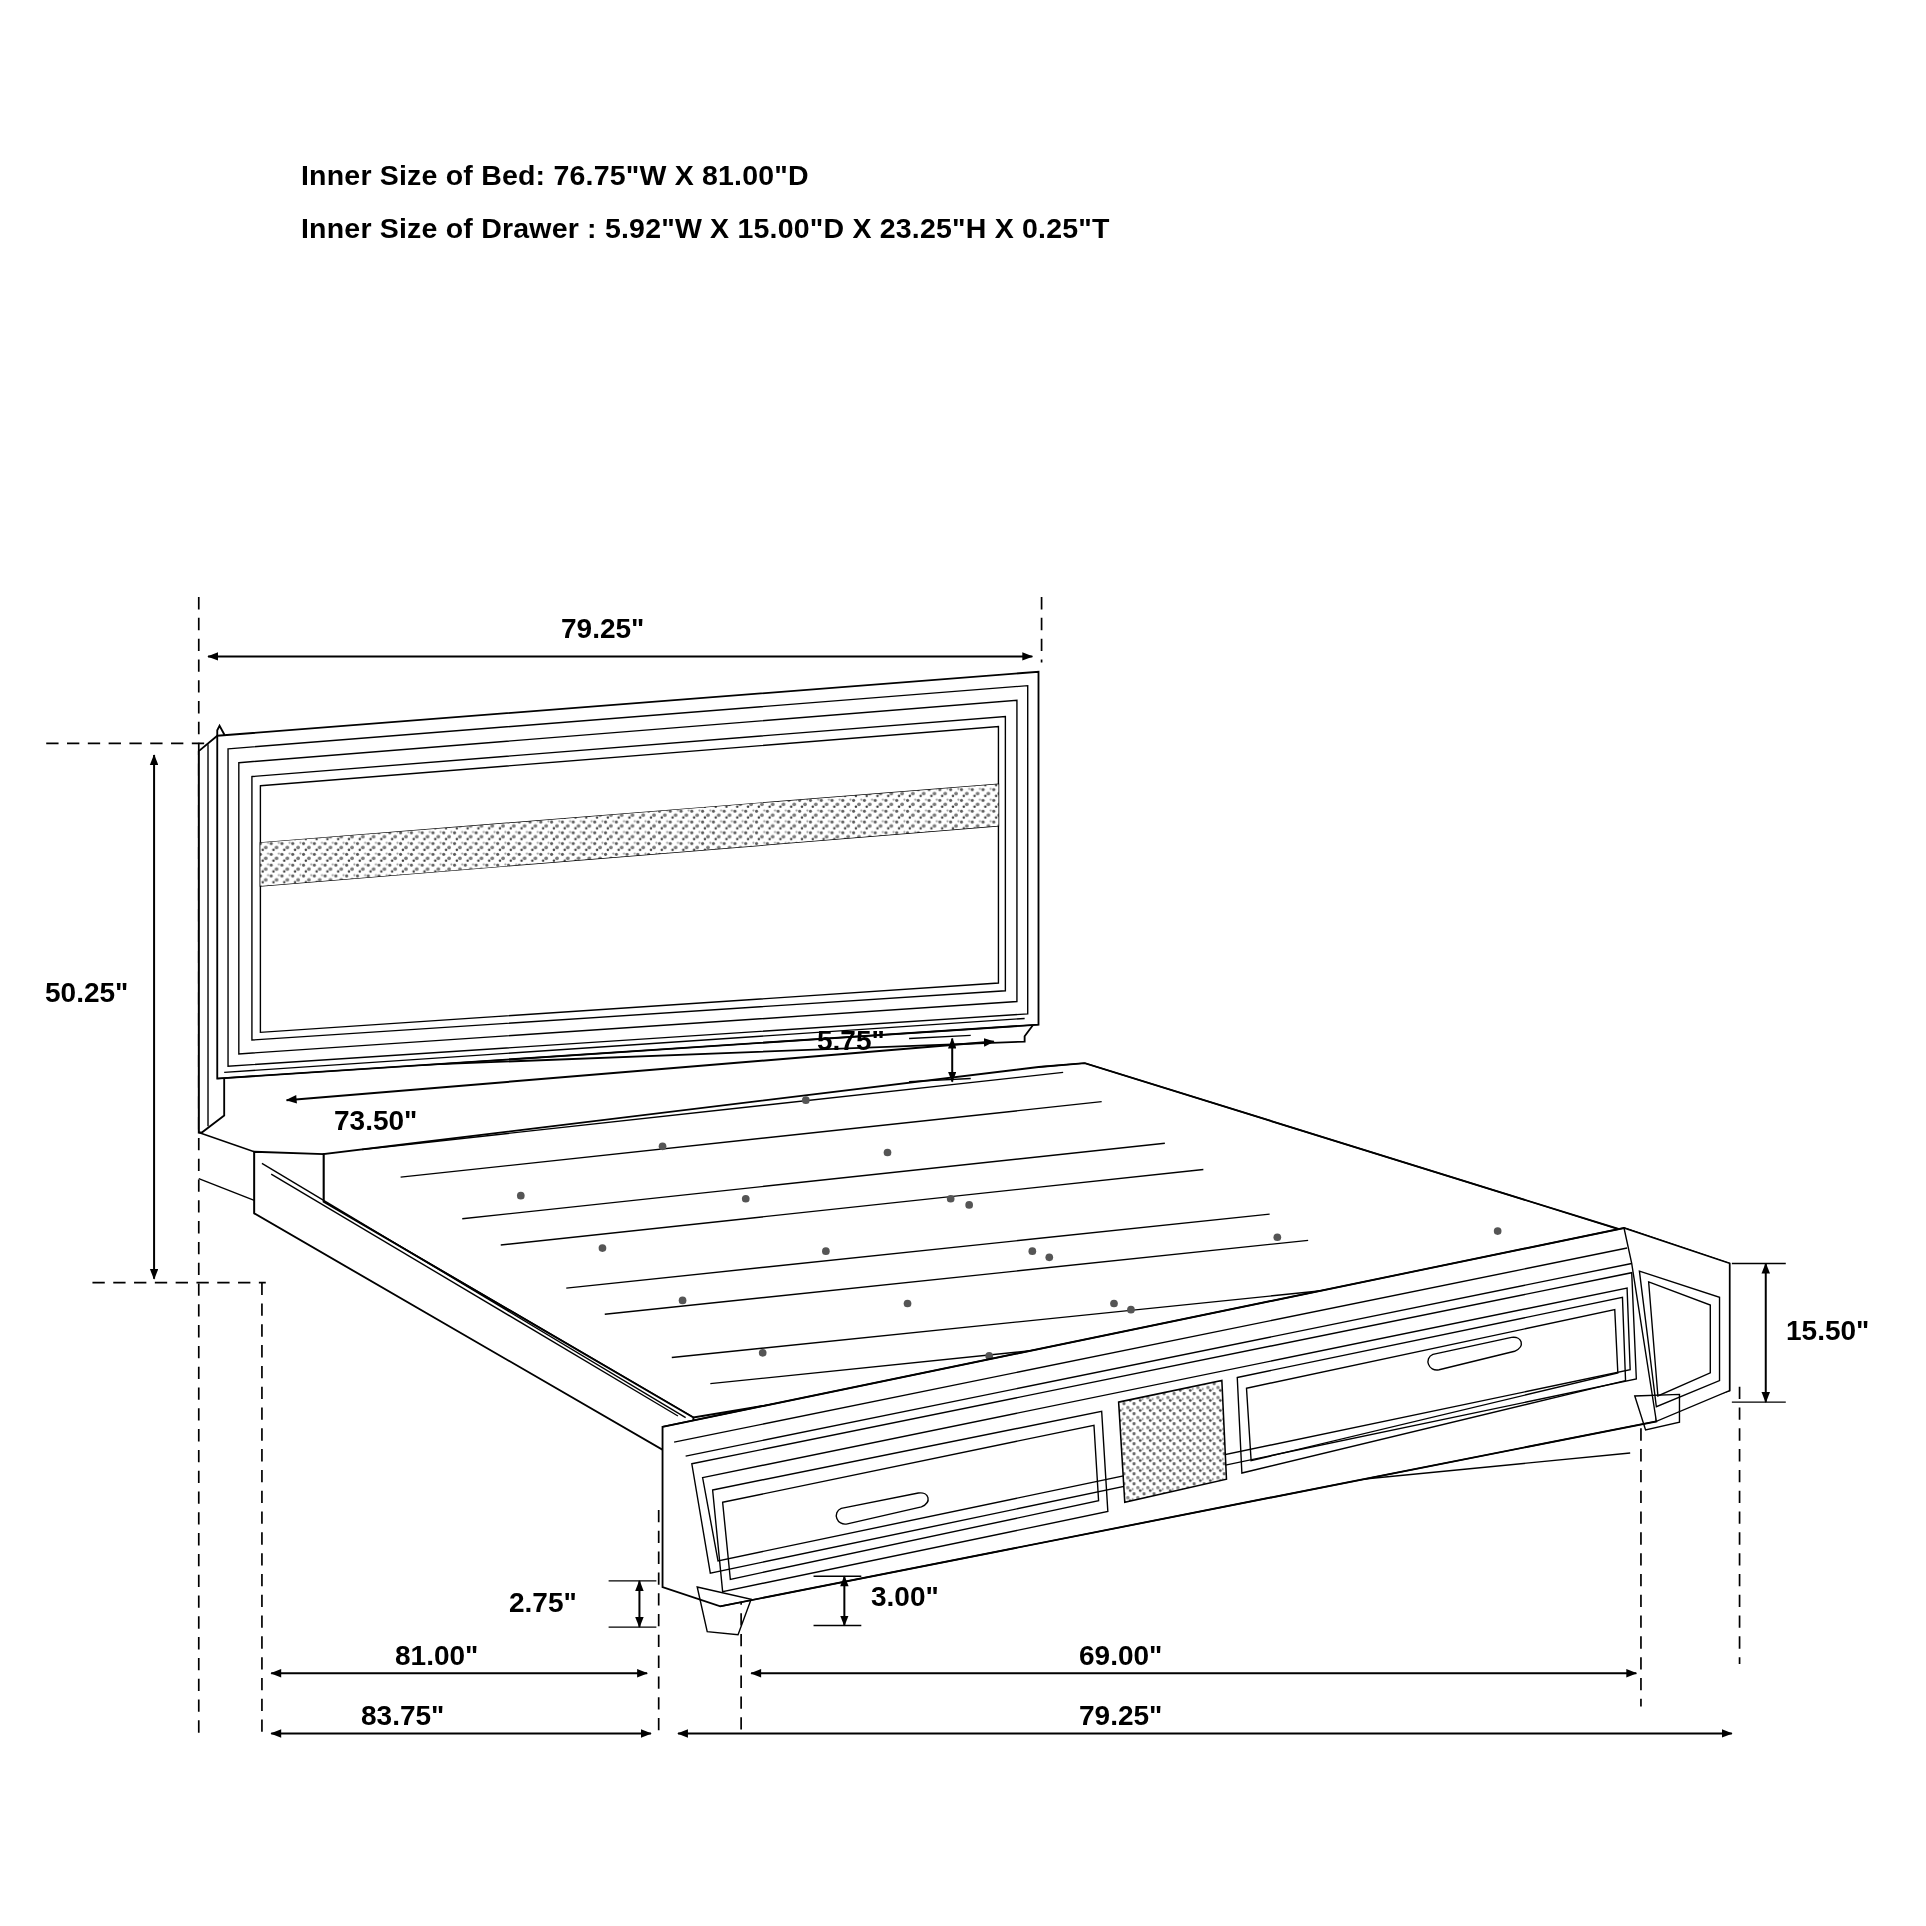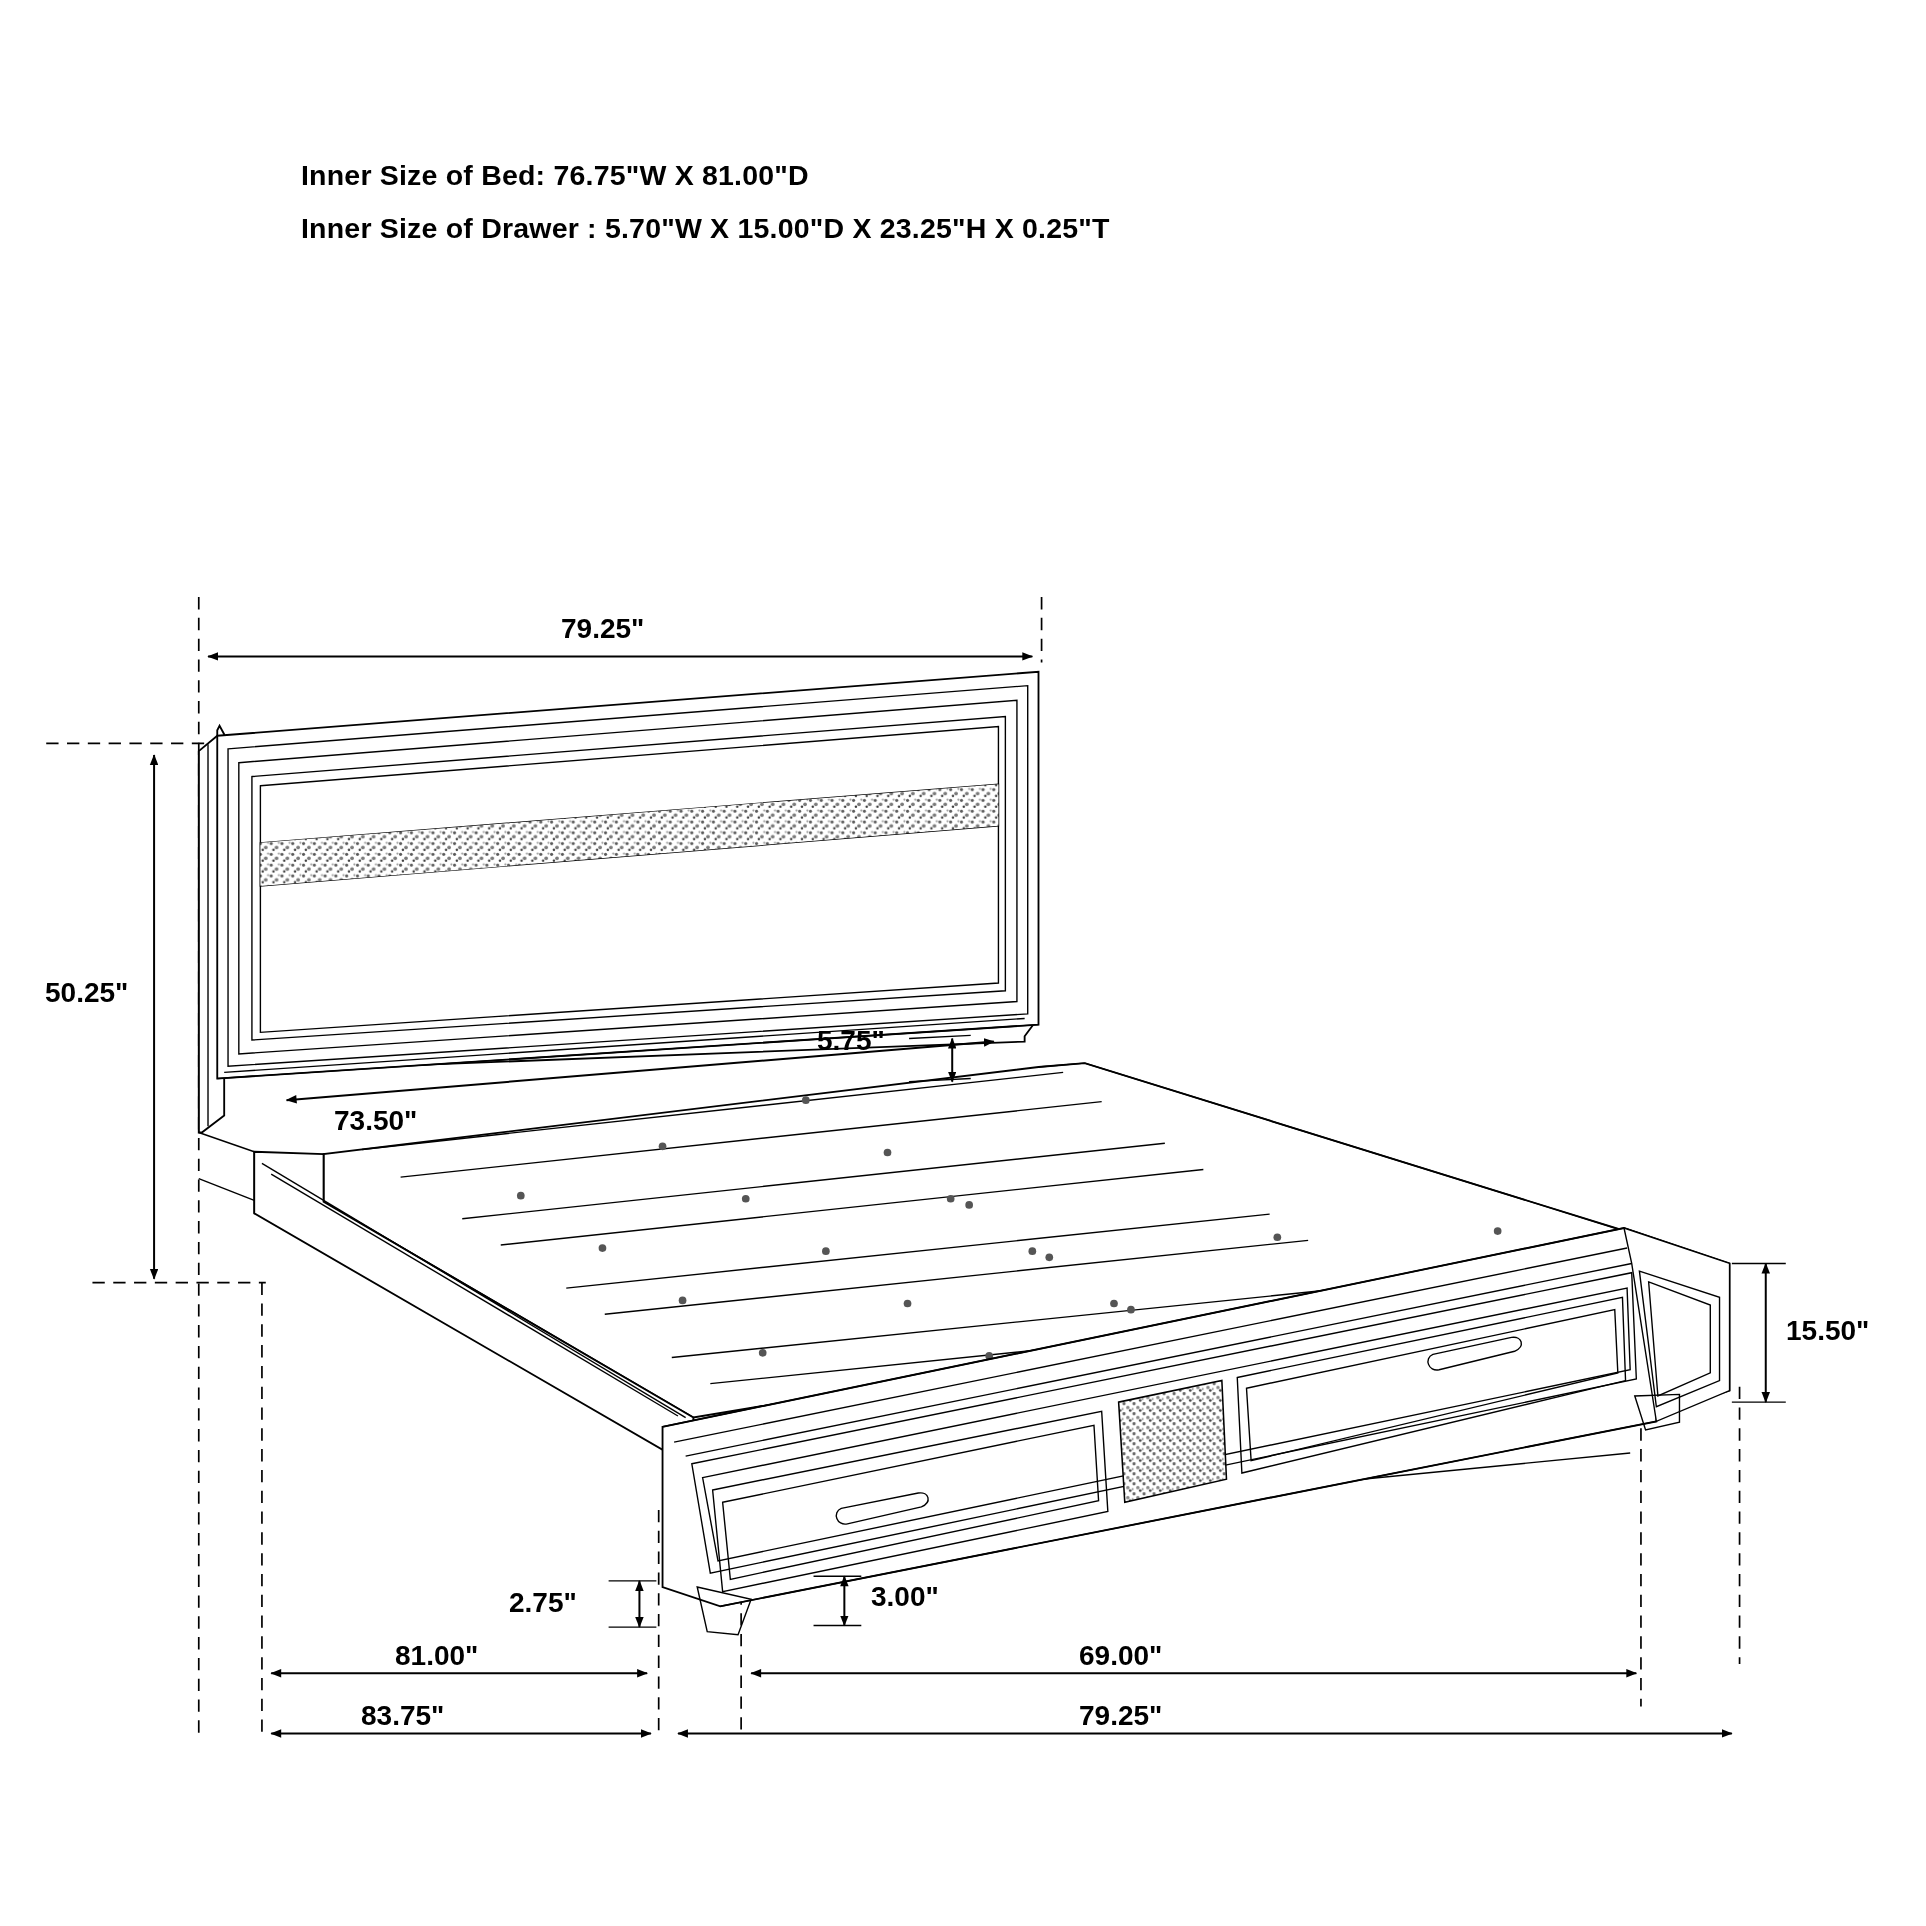--- a/index.html
+++ b/index.html
@@ -45,21 +45,21 @@
   .dim  { stroke: #000; stroke-width: 2.6px; fill: none; }
   .fillw { fill: #ffffff; stroke: #000; stroke-width: 2.4px; }
   .fillw2 { fill: #ffffff; stroke: #000; stroke-width: 1.8px; }
 </style>
 </head>
 <body>
 
 <div id="sheet">
 
   <div class="note" id="note-bed">Inner Size of Bed: 76.75"W X 81.00"D</div>
-  <div class="note" id="note-draw">Inner Size of Drawer : 5.70"W X 15.00"D X 23.25"H X 0.25"T</div>
+  <div class="note" id="note-draw">Inner Size of Drawer : 5.92"W X 15.00"D X 23.25"H X 0.25"T</div>
 
   <svg width="1926" height="1926" viewBox="0 0 2500 2500" style="position:absolute;left:0;top:0;">
 
     <g>
       <line class="dash" x1="258" y1="775" x2="258" y2="2255"></line>
       <line class="dash" x1="1352" y1="775" x2="1352" y2="860"></line>
       <line class="dash" x1="60" y1="965" x2="290" y2="965"></line>
       <line class="dash" x1="120" y1="1665" x2="345" y2="1665"></line>
       <line class="dash" x1="340" y1="1665" x2="340" y2="2255"></line>
       <line class="dash" x1="855" y1="1960" x2="855" y2="2255"></line>

